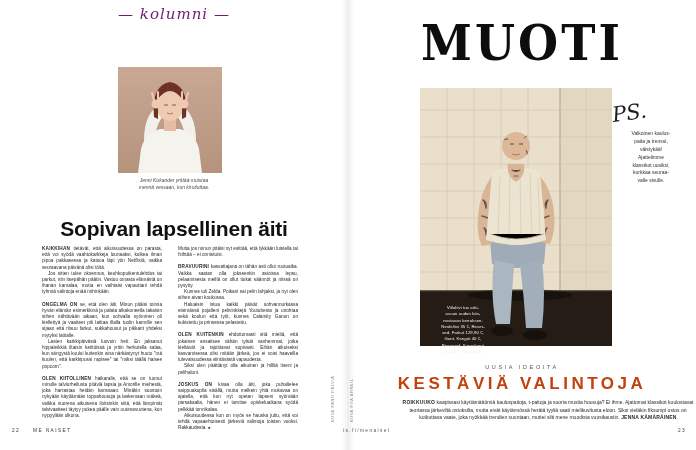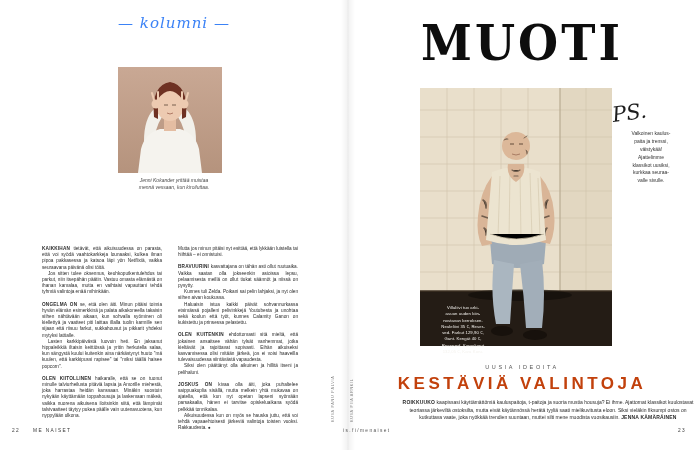--- a/index.html
+++ b/index.html
@@ -6,22 +6,22 @@
   .spread{
     position:relative;width:696px;height:450px;margin:0 auto;
     background:#ffffff;overflow:hidden;
     font-family:"Liberation Sans",sans-serif;color:#222;
   }
   .abs{position:absolute;}
   
   .seam{left:341px;top:0;width:14px;height:450px;
     background:linear-gradient(to right,rgba(0,0,0,0) 0%,rgba(0,0,0,0.05) 45%,rgba(0,0,0,0.10) 50%,rgba(0,0,0,0.05) 55%,rgba(0,0,0,0) 100%);}
   
-  .kicker-script{left:0;top:14px;width:348px;text-align:center;
-    font-family:"DejaVu Serif",serif;font-style:italic;font-size:15px;letter-spacing:1px;color:#3b82f6;}
+  .kicker-script{left:0;top:5px;width:348px;text-align:center;
+    font-family:"DejaVu Serif",serif;font-style:italic;font-size:15px;letter-spacing:1px;color:#701a75;}
   .lphoto{left:118px;top:67px;width:104px;height:106px;display:block;}
   .lcaption{left:74px;top:177px;width:200px;text-align:center;
     font-style:italic;font-size:5px;line-height:1.4;color:#4a4a4a;white-space:pre-line;}
   .lheadline{left:0;top:217px;width:348px;text-align:center;
     font-size:21px;font-weight:bold;letter-spacing:-0.2px;color:#111;}
   .bodycol{top:246px;width:120px;font-size:4.7px;line-height:1.32;text-align:justify;color:#2b2b2b;}
   .col1{left:42px;}
   .col2{left:178px;}
   .bodycol p{margin:0;}
   .bodycol p.ind{text-indent:6px;}
@@ -87,20 +87,21 @@
     <path d="M36 33 L34 26 M40 33 L40 25" stroke="#edcab1" stroke-width="2" stroke-linecap="round"></path>
     <path d="M64 33 L64 25 M68 33 L70 26" stroke="#edcab1" stroke-width="2" stroke-linecap="round"></path>
 
     <path d="M46 38 L50 38 M54 38 L58 38" stroke="#5b4436" stroke-width="0.8"></path>
     <path d="M49 46 Q52 48 55 46" stroke="#a9705c" stroke-width="0.9" fill="none"></path>
   </svg>
 
   <div class="abs lcaption">Jenni Kokander yrittää muistaa
 mennä vessaan, kun kiroiluttaa.</div>
 
+  <div class="abs lheadline">Sopivan lapsellinen äiti</div>
 
   <div class="abs bodycol col1">
       <p class=""><b>KAIKKIHAN </b>tietävät, että aikuisuudessa on parasta, että voi syödä vaahtokarkkeja lounaaksi, kulkea ilman pipoa pakkasessa ja katsoa läpi yön Netflixiä, vaikka seuraavana päivänä olisi töitä.</p>
       <p class="ind">Jos sitten tulee oksennus, keuhkoputkentulehdus tai parkut, niin itsepähän päätin. Vastuu omasta elämästä on ihanan kamalaa, mutta en vaihtaisi vapauttani tehdä tyhmiä valintoja enää mihinkään.</p>
       <p class=" gap"><b>ONGELMA ON </b>se, että olen äiti. Minun pitäisi toimia hyvän elämän esimerkkinä ja palata aikakoneella takaisin siihen nähtävään aikaan, kun sohvalla syöminen oli kiellettyä ja vaatteet piti laittaa illalla tuolin karmille sen sijaan että riisuu farkut, sukkahousut ja pikkarit yhdeksi mytyksi lattialle.</p>
       <p class="ind">Lasten karkkipäivästä luovuin heti. En jaksanut hippaleikkiä iltaisin keittiössä ja yritin herkutella salaa, kun sängystä kuului kuitenkin aina närkästynyt huuto "mä kuulen, että karkkipussi rapisee" tai "miksi täällä haisee popcorn".</p>
       <p class=" gap"><b>OLEN KIITOLLINEN </b>haikaralle, että se on tuonut minulle talviurheilusta pitäviä lapsia ja Amorille miehestä, joka harrastaa heidän kanssaan. Minäkin suostuin nykyään käyttämään toppahousuja ja laskemaan mäkeä, vaikka nuorena aikuisena iloitsinkin siitä, että lämpimät talvivaatteet täytyy pukea päälle vain uutenavuotena, kun nyppylään ulkona.</p>
     </div>
   <div class="abs bodycol col2">
       <p class="">Mutta jos minun pitäisi nyt esittää, että lykkään luistella tai hiihtää – ei onnistuisi.</p>

